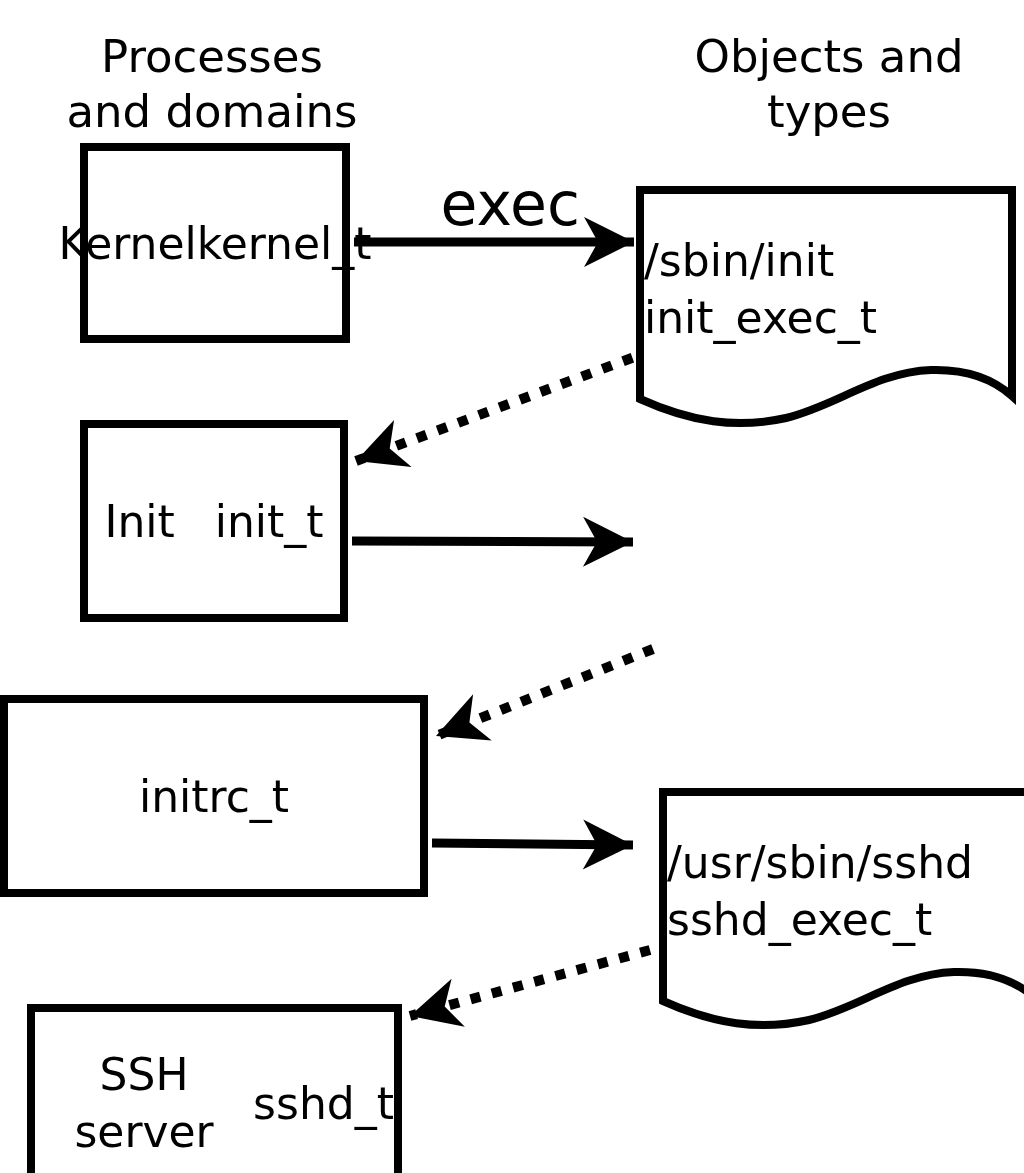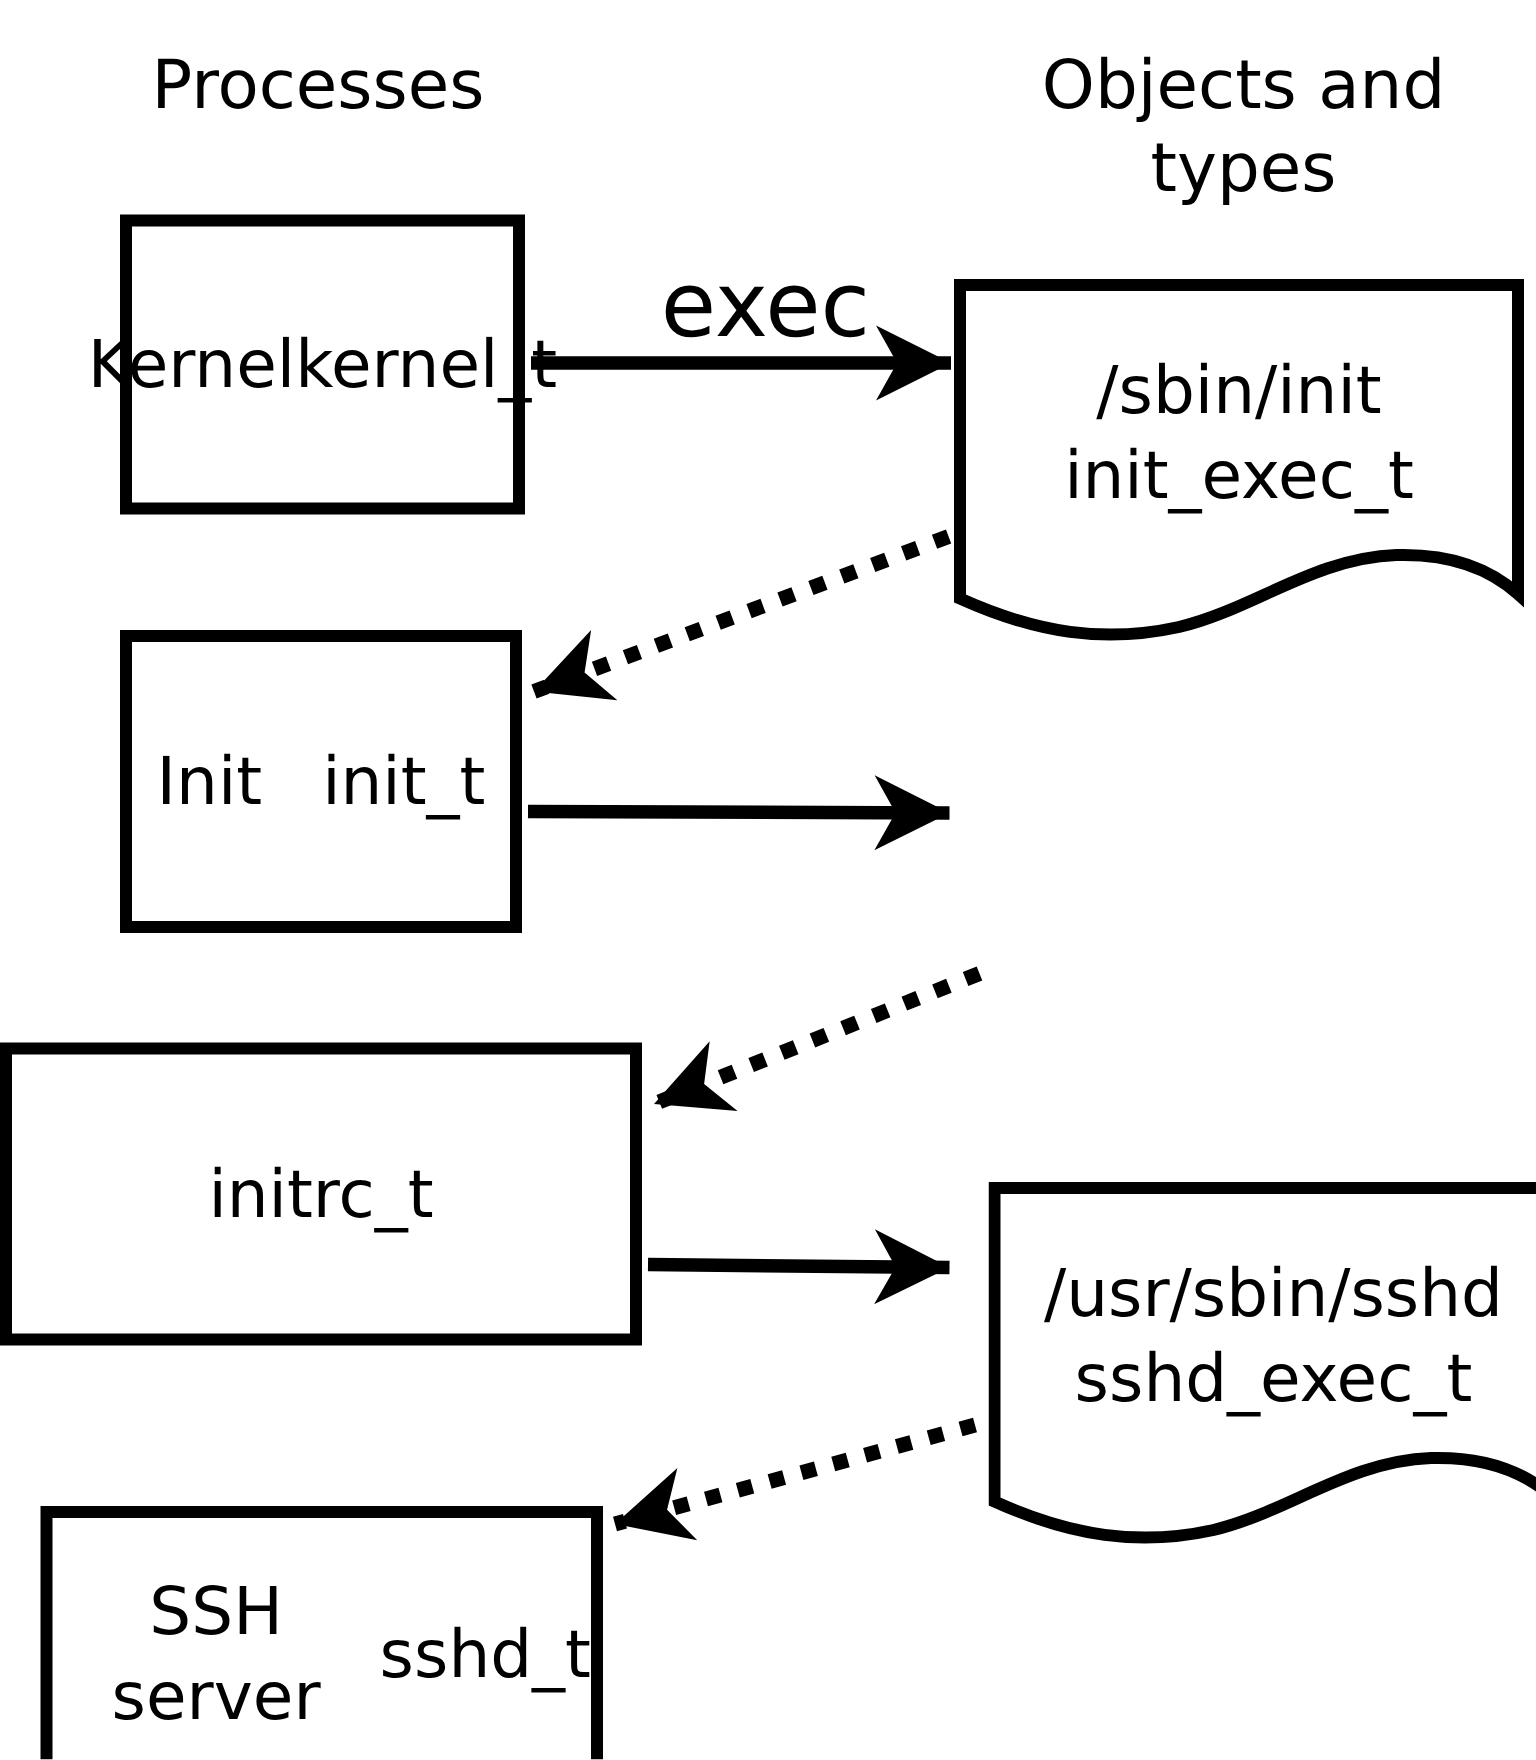--- a/index.html
+++ b/index.html
@@ -65,21 +65,21 @@
     position: absolute;
     left: 0; top: 0;
     width: 100%; height: 100%;
   }
   .doc-text {
     position: absolute;
     left: 8px; top: 8px;
     width: 364px; height: 190px;
     display: flex;
     flex-direction: column;
-    align-items: center;
+    align-items: flex-start;
     justify-content: center;
     text-align: center;
     font-size: 44px;
     line-height: 57px;
   }
 
   
   #arrows {
     position: absolute;
     left: 0; top: 0;
@@ -104,20 +104,21 @@
     margin-top: 12px;
   }
 </style>
 </head>
 <body>
 
 <div id="canvas">
 
   <div class="col-header" id="header-left">
     <div>Processes</div>
+    <div>and domains</div>
   </div>
   <div class="col-header" id="header-right">
     <div>Objects and</div>
     <div>types</div>
   </div>
 
   <svg id="arrows" viewBox="0 0 1024 1173" xmlns="http://www.w3.org/2000/svg">
     <defs>
       <marker id="ah" viewBox="0 0 60 60" markerWidth="60" markerHeight="60" refX="57" refY="30" orient="auto" markerUnits="userSpaceOnUse">
         <path d="M57 30 L7 5 L21 30 L7 55 Z" fill="#000"></path>

